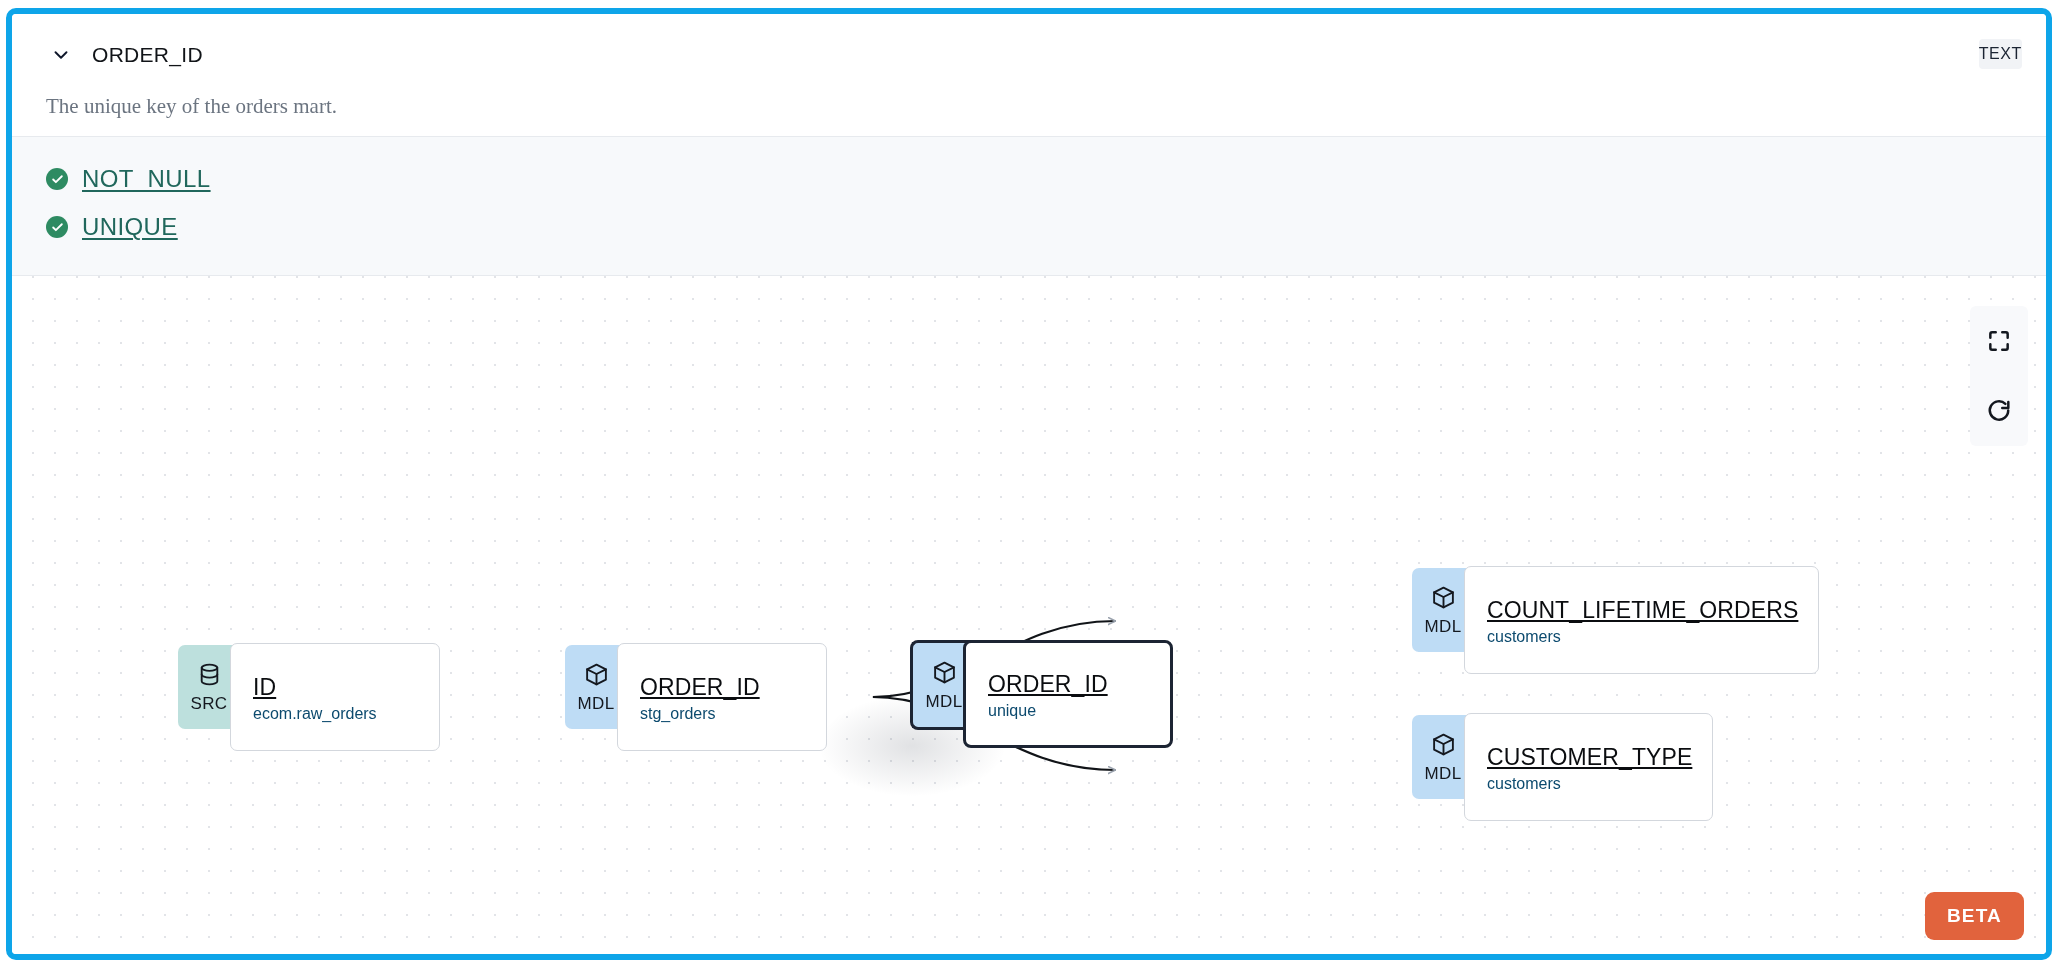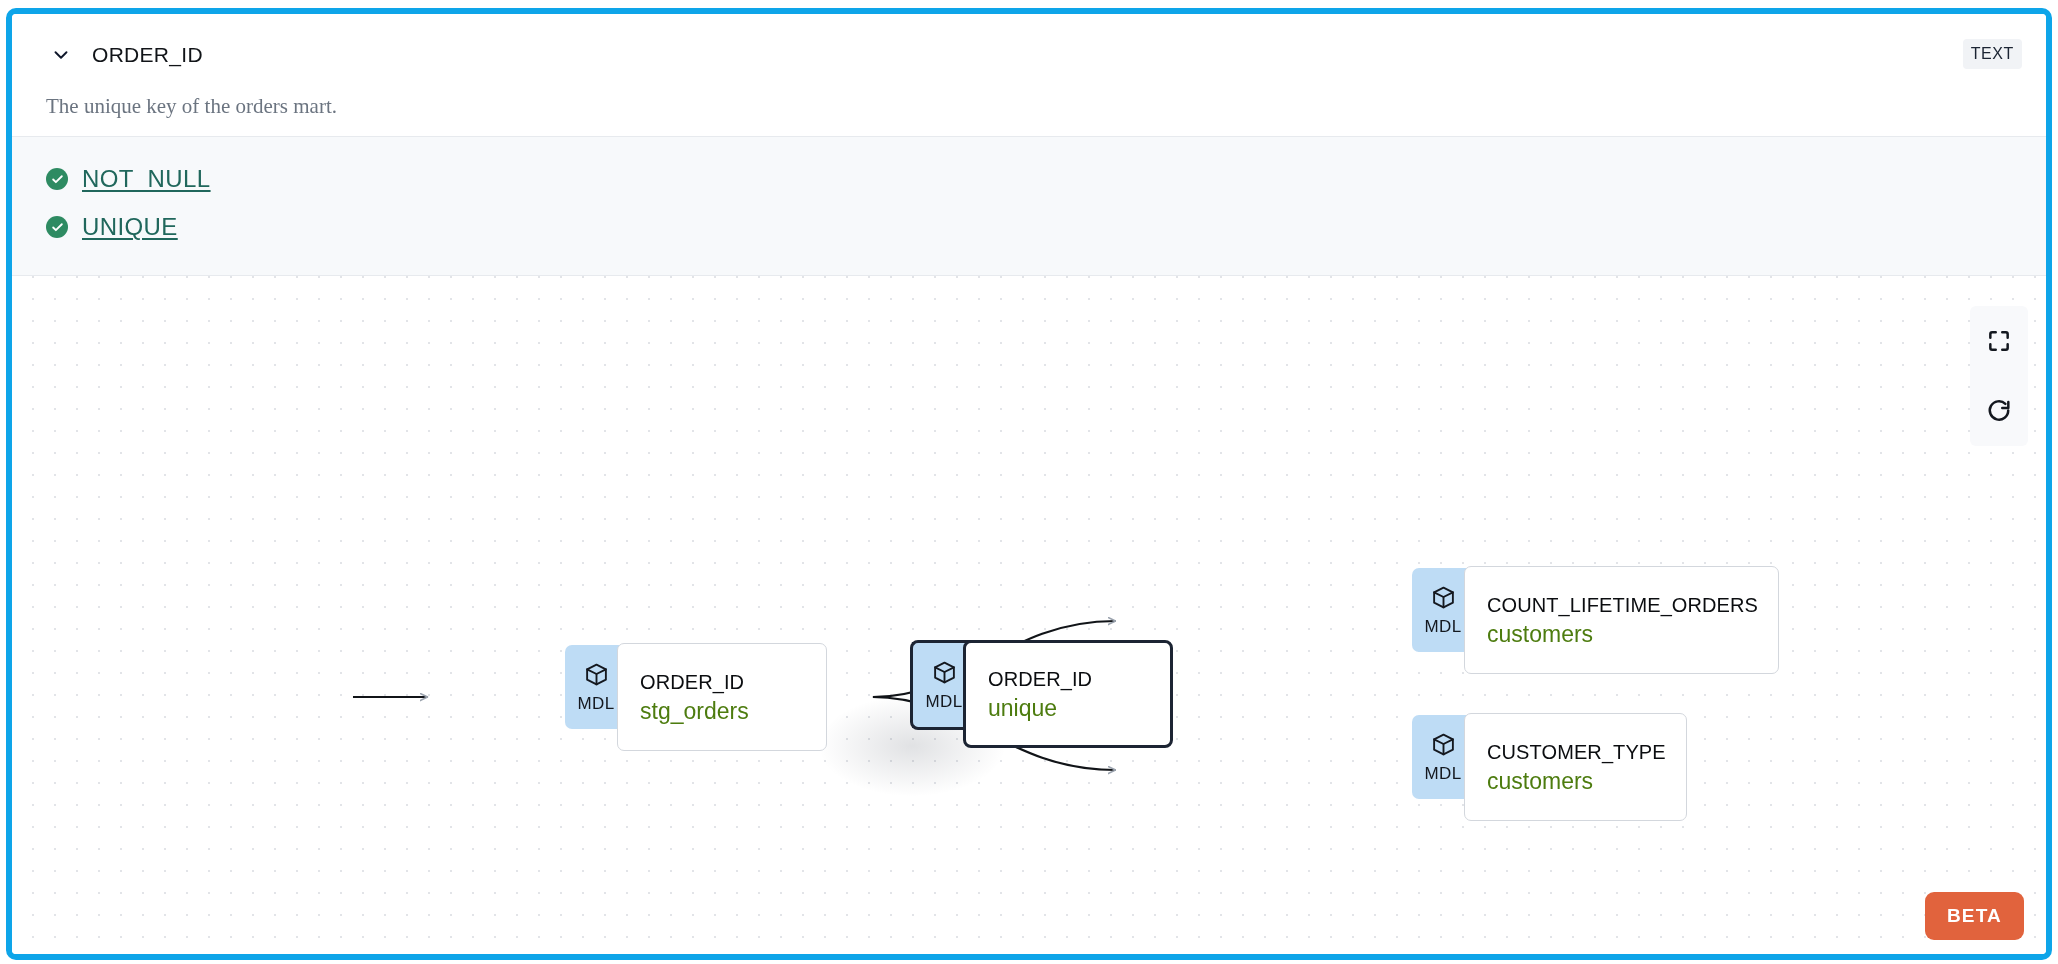--- a/index.html
+++ b/index.html
@@ -64,21 +64,21 @@
     font-family: Liberation Serif, serif;
   }
   .type-badge {
     position: absolute;
     right: 24px;
     top: 25px;
     background: #f1f3f6;
     color: #1b2433;
     font-size: 16px;
     letter-spacing: .6px;
-    padding: 6px 8px;
+    padding: 6px 0;
     border-radius: 4px;
     white-space: nowrap;
   }
 
   
   .tests {
     position: relative;
     background: #f7f9fb;
     border-top: 1px solid #e7eaee;
     border-bottom: 1px solid #e7eaee;
@@ -162,28 +162,29 @@
     margin-left: -10px;
     display: flex;
     flex-direction: column;
     justify-content: center;
     gap: 4px;
     position: relative;
     z-index: 2;
     min-width: 210px;
   }
   .node-name {
-    font-size: 20px;
+    font-size: 23px;
     color: #0b0d10;
     white-space: nowrap;
     letter-spacing: .1px;
+    text-decoration: underline;
   }
   .node-sub {
-    font-size: 23px;
-    color: #4d7c0f;
+    font-size: 16px;
+    color: #0c4a6e;
     white-space: nowrap;
   }
 
   
   .node.selected .node-badge {
     border: 3px solid #1c2433;
     border-right: none;
     border-radius: 8px 0 0 8px;
     height: 90px;
     width: 65px;
@@ -292,20 +293,36 @@
 
       <path d="M 596,421 L 678,421" stroke="#111418" stroke-width="2" fill="none" marker-end="url(#arrow)"></path>
 
       <path d="M 866,421 C 960,421 1000,345 1110,345" stroke="#111418" stroke-width="2.2" fill="none" marker-end="url(#arrow)"></path>
 
       <path d="M 866,421 C 960,421 1000,494 1110,494" stroke="#111418" stroke-width="2.2" fill="none" marker-end="url(#arrow)"></path>
     </svg>
 
     <div class="selected-shadow" style="left:770px; top:400px;"></div>
 
+    <div class="node" style="left:166px; top:367px;">
+      <div class="node-badge badge-src">
+        <span>
+          <svg width="25" height="25" viewBox="0 0 24 24" fill="none" stroke="#14181f" stroke-width="1.8" stroke-linecap="round" stroke-linejoin="round">
+              <ellipse cx="12" cy="5.5" rx="7.5" ry="3"></ellipse>
+              <path d="M4.5 5.5v13c0 1.66 3.36 3 7.5 3s7.5-1.34 7.5-3v-13"></path>
+              <path d="M4.5 12c0 1.66 3.36 3 7.5 3s7.5-1.34 7.5-3"></path>
+            </svg>
+        </span>
+        <span class="badge-text">SRC</span>
+      </div>
+      <div class="node-body">
+        <span class="node-name">ID</span>
+        <span class="node-sub">ecom.raw_orders</span>
+      </div>
+    </div>
 
     <div class="node" style="left:553px; top:367px;">
       <div class="node-badge badge-mdl">
         <span>
           <svg width="25" height="25" viewBox="0 0 24 24" fill="none" stroke="#14181f" stroke-width="1.8" stroke-linecap="round" stroke-linejoin="round">
               <path d="M12 2.5 21 7v10l-9 4.5L3 17V7z"></path>
               <path d="M3 7l9 4.5L21 7"></path>
               <path d="M12 11.5v10"></path>
             </svg>
         </span>

